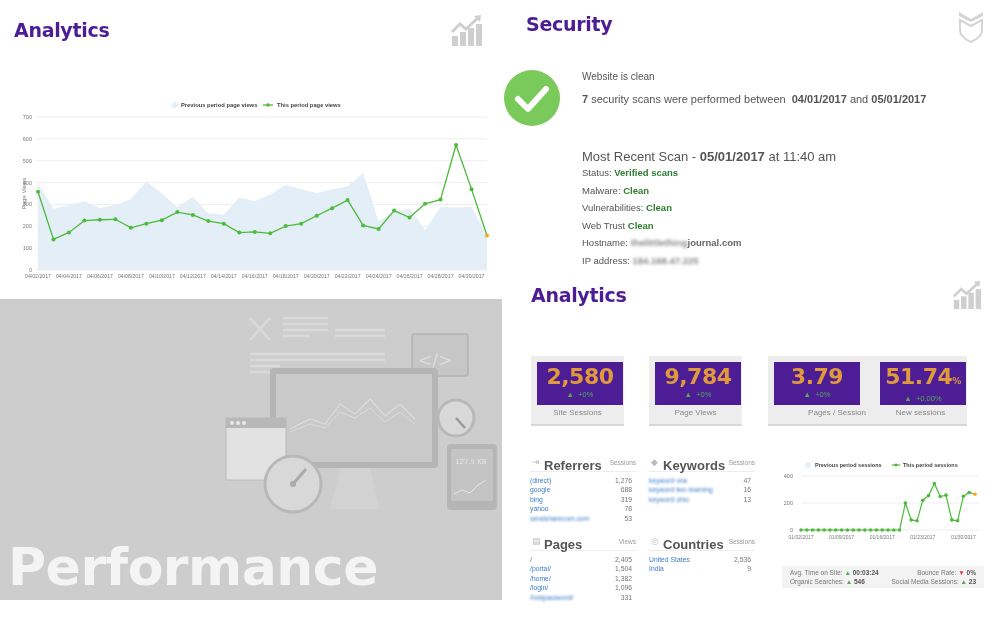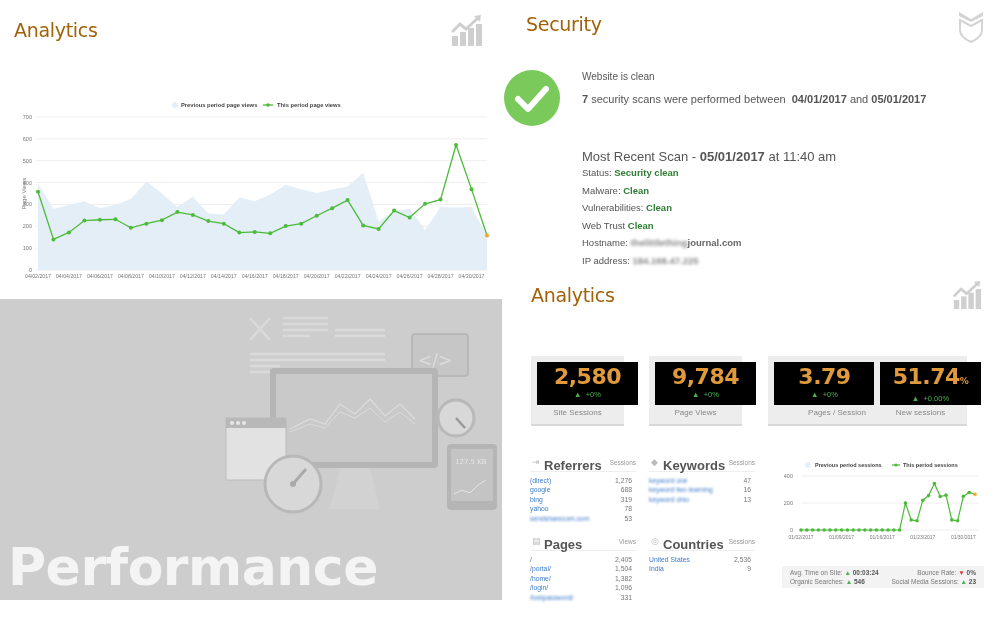--- a/index.html
+++ b/index.html
@@ -1,29 +1,29 @@
 <!DOCTYPE html>
 <html><head>
 <meta charset="utf-8">
 <style>
   html,body{margin:0;padding:0;background:#fff;}
   body{width:995px;height:623px;position:relative;overflow:hidden;font-family:"Liberation Sans","DejaVu Sans",sans-serif;color:#555;}
   .abs{position:absolute;}
-  .section-title{font-family:"DejaVu Sans",sans-serif;font-weight:normal;color:#a16207;font-size:19px;letter-spacing:-0.3px;}
+  .section-title{font-family:"DejaVu Sans",sans-serif;font-weight:bold;color:#4c1d95;font-size:19px;letter-spacing:-0.3px;}
   
   #perf{left:0;top:299px;width:502px;height:301px;background:#cdcdcd;overflow:hidden;}
   #perf-title{left:8px;top:238px;font-family:"DejaVu Sans",sans-serif;font-weight:bold;font-size:52px;color:#f4f4f4;letter-spacing:-0.5px;}
   
   .sec-text{font-size:12.5px;color:#555;}
   .sec-small{font-size:11px;color:#555;}
   .green-b{color:#2e7d32;font-weight:bold;}
   .blur{filter:blur(1.6px);color:#888;font-weight:bold;}
   
   .card{width:93px;height:68px;background:#ededed;border-bottom:2px solid #d8d8d8;top:356px;}
-  .card-inner{position:absolute;left:6px;top:6px;width:101px;height:43px;background:#000000;text-align:center;}
+  .card-inner{position:absolute;left:6px;top:6px;width:86px;height:43px;background:#4c1d95;text-align:center;}
   .card-val{font-family:"DejaVu Sans",sans-serif;font-weight:bold;color:#e09a3c;font-size:22px;line-height:26px;margin-top:2px;letter-spacing:-0.5px;}
   .card-val .pct{font-size:9px;}
   .card-delta{font-size:7.5px;color:#4caf50;}
   .card-label{position:absolute;left:0;width:100%;top:52px;text-align:center;font-size:8px;color:#888;}
   
   .tbl{font-size:6.8px;color:#666;}
   .tbl-head{height:15px;border-bottom:1px solid #eee;position:relative;}
   .tbl-title{position:absolute;left:14px;top:2px;font-size:13px;color:#555;font-weight:bold;}
   .tbl-col{position:absolute;right:0;top:3px;font-size:6.5px;color:#999;}
   .tbl-ico{position:absolute;left:2px;top:1px;width:11px;height:10px;color:#bbb;font-size:9px;}
@@ -200,21 +200,21 @@
   <span>and</span>
   <b>05/01/2017</b>
 </div>
 
 <div class="abs" style="left:582px;top:149px;font-size:13px;color:#555;">
   <span>Most Recent Scan -</span>
   <b>05/01/2017</b>
   <span>at 11:40 am</span>
 </div>
 <div class="abs sec-small" style="left:582px;top:164px;line-height:17.5px;font-size:9.5px;">
-  <div><span>Status:</span> <span class="green-b">Security clean</span></div>
+  <div><span>Status:</span> <span class="green-b">Verified scans</span></div>
   <div><span>Malware:</span> <span class="green-b">Clean</span></div>
   <div><span>Vulnerabilities:</span> <span class="green-b">Clean</span></div>
   <div><span>Web Trust</span> <span class="green-b">Clean</span></div>
   <div><span>Hostname:</span> <span class="blur">thelittlething</span><b style="color:#666">journal.com</b></div>
   <div><span>IP address:</span> <span class="blur">184.168.47.225</span></div>
 </div>
 
 <div class="abs section-title" style="left:531px;top:284px;">Analytics</div>
 <div class="abs" style="left:952px;top:280px;">
   <svg width="30" height="30" viewBox="0 0 31 33">

